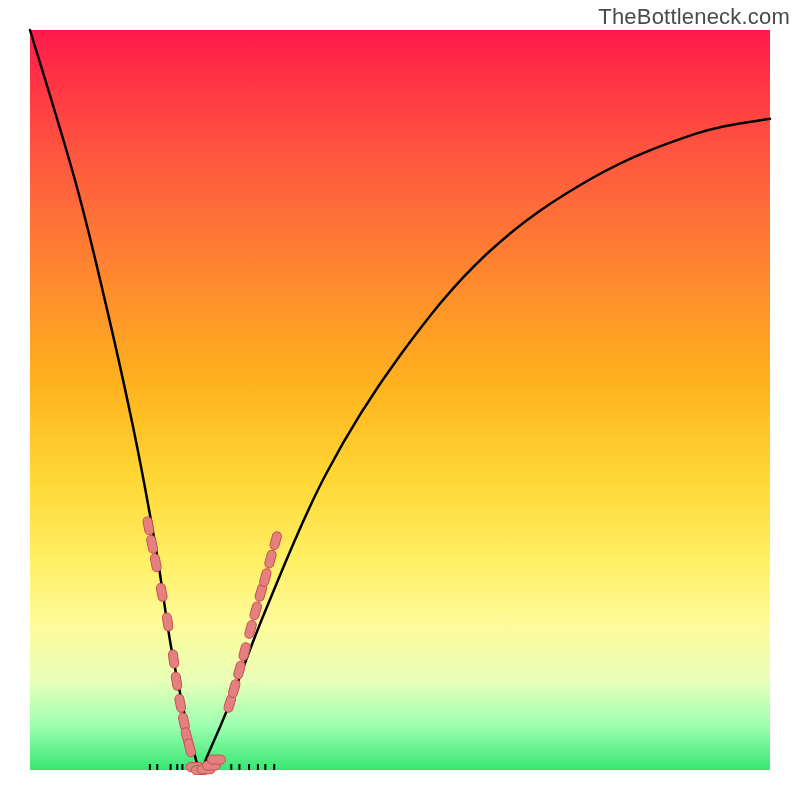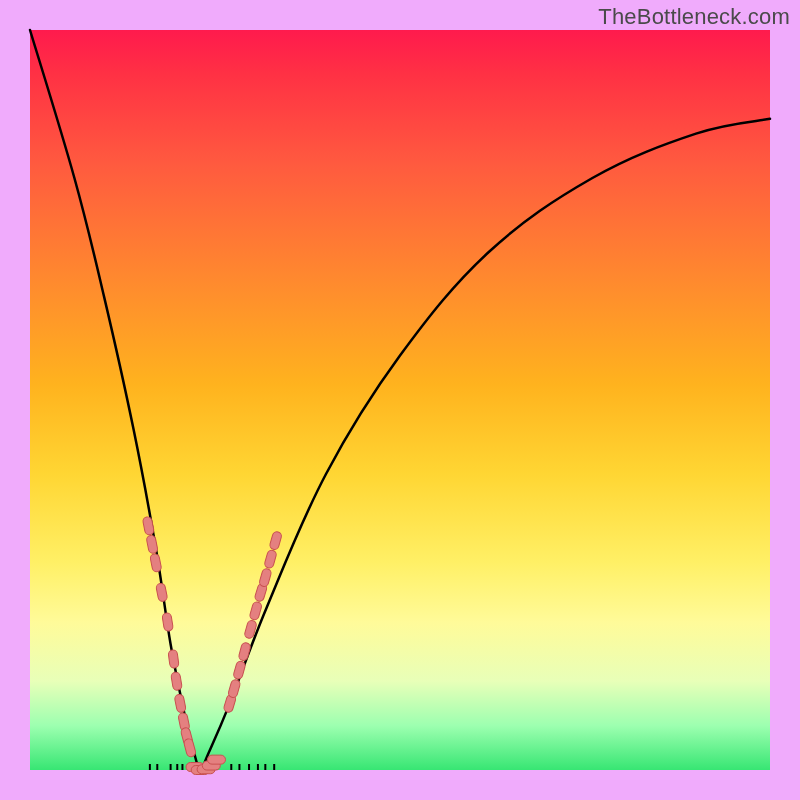--- a/index.html
+++ b/index.html
@@ -8,21 +8,21 @@
     width: 800px;
     height: 800px;
     background: #000;
     overflow: hidden;
     font-family: Arial, Helvetica, sans-serif;
   }
   .outer {
     position: relative;
     width: 800px;
     height: 800px;
-    background: #f0abfc;
+    background: #ffffff;
   }
   .plot-area {
     position: absolute;
     left: 30px;
     top: 30px;
     width: 740px;
     height: 740px;
     
     background: linear-gradient(
       to bottom,

